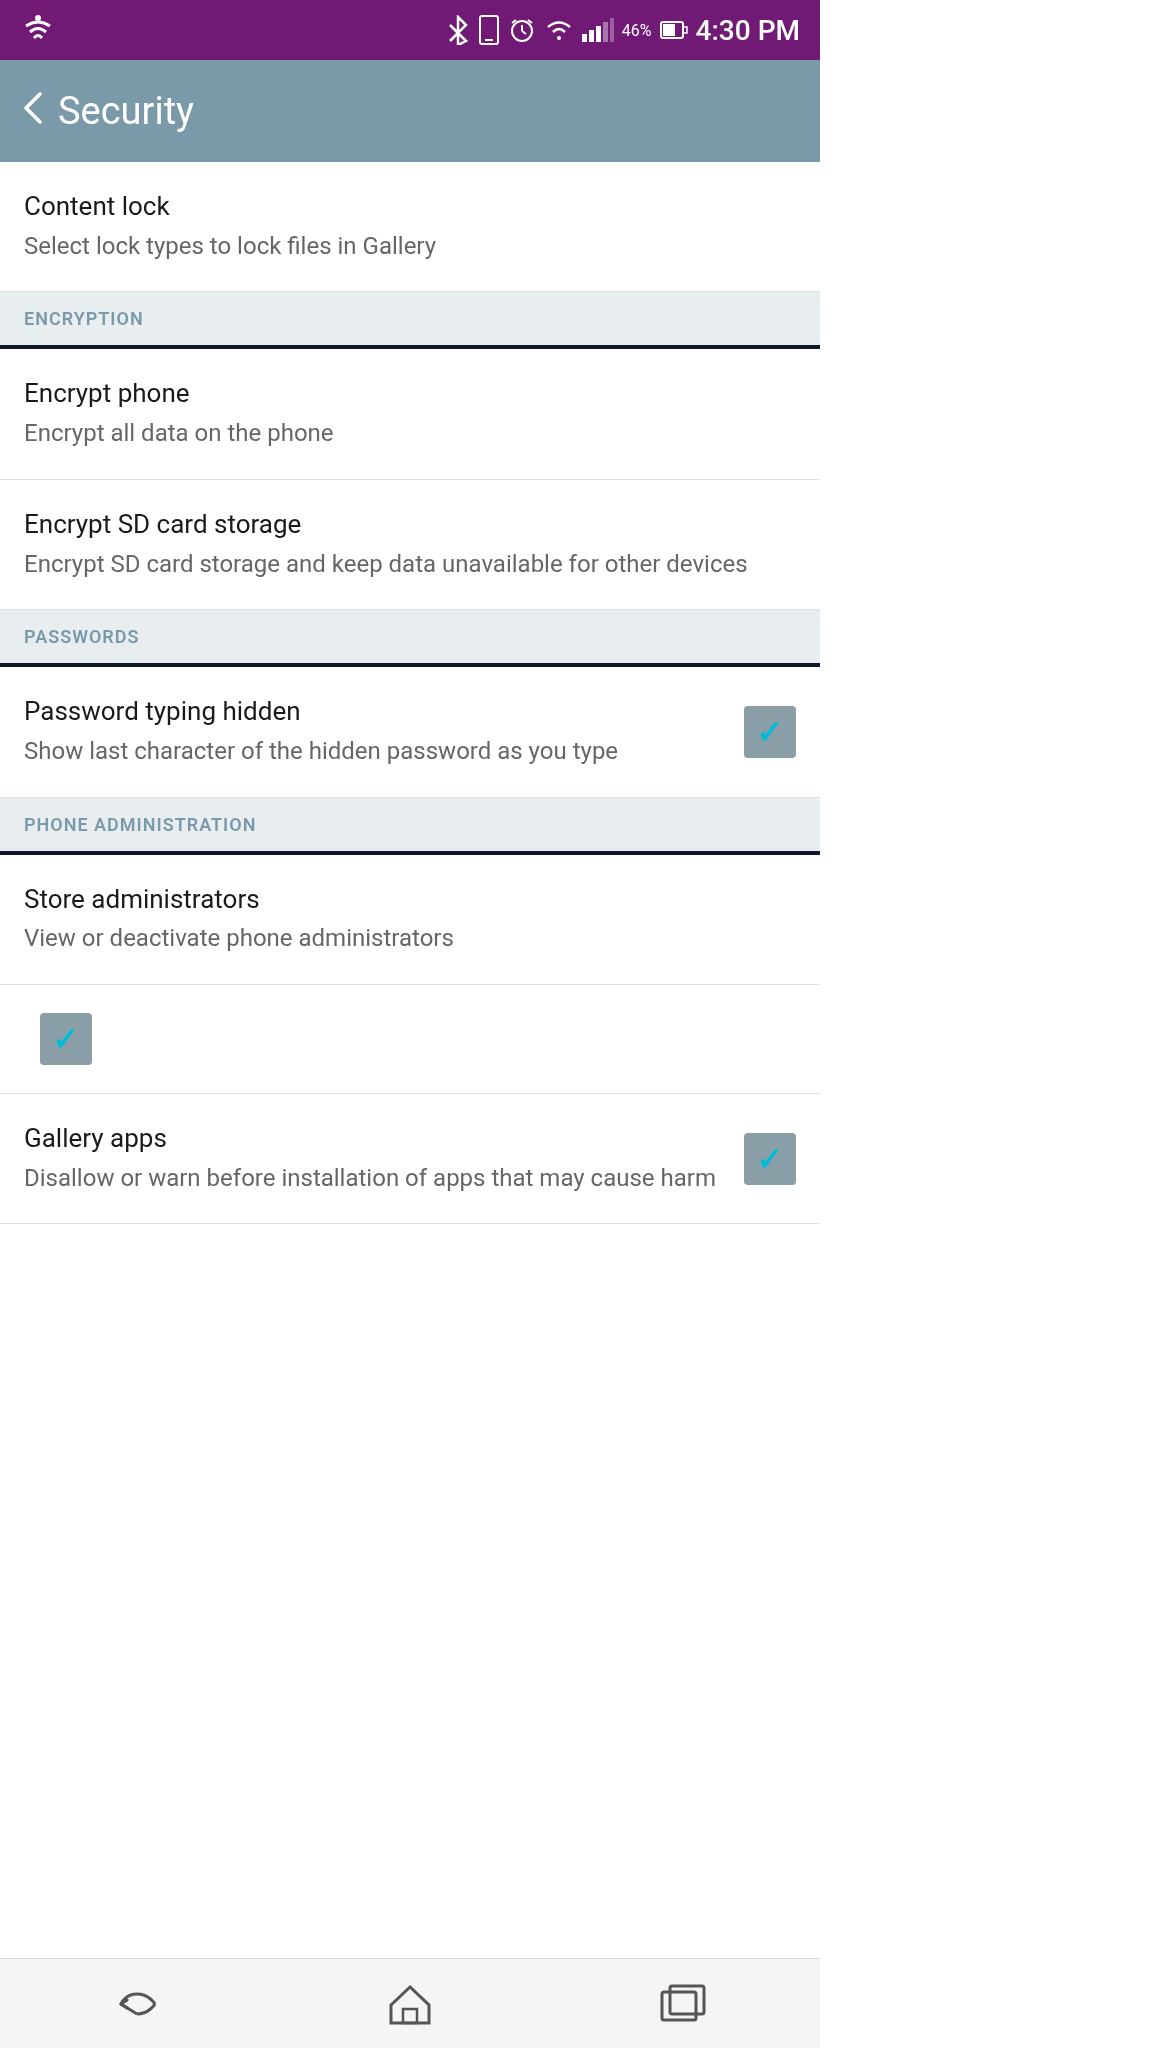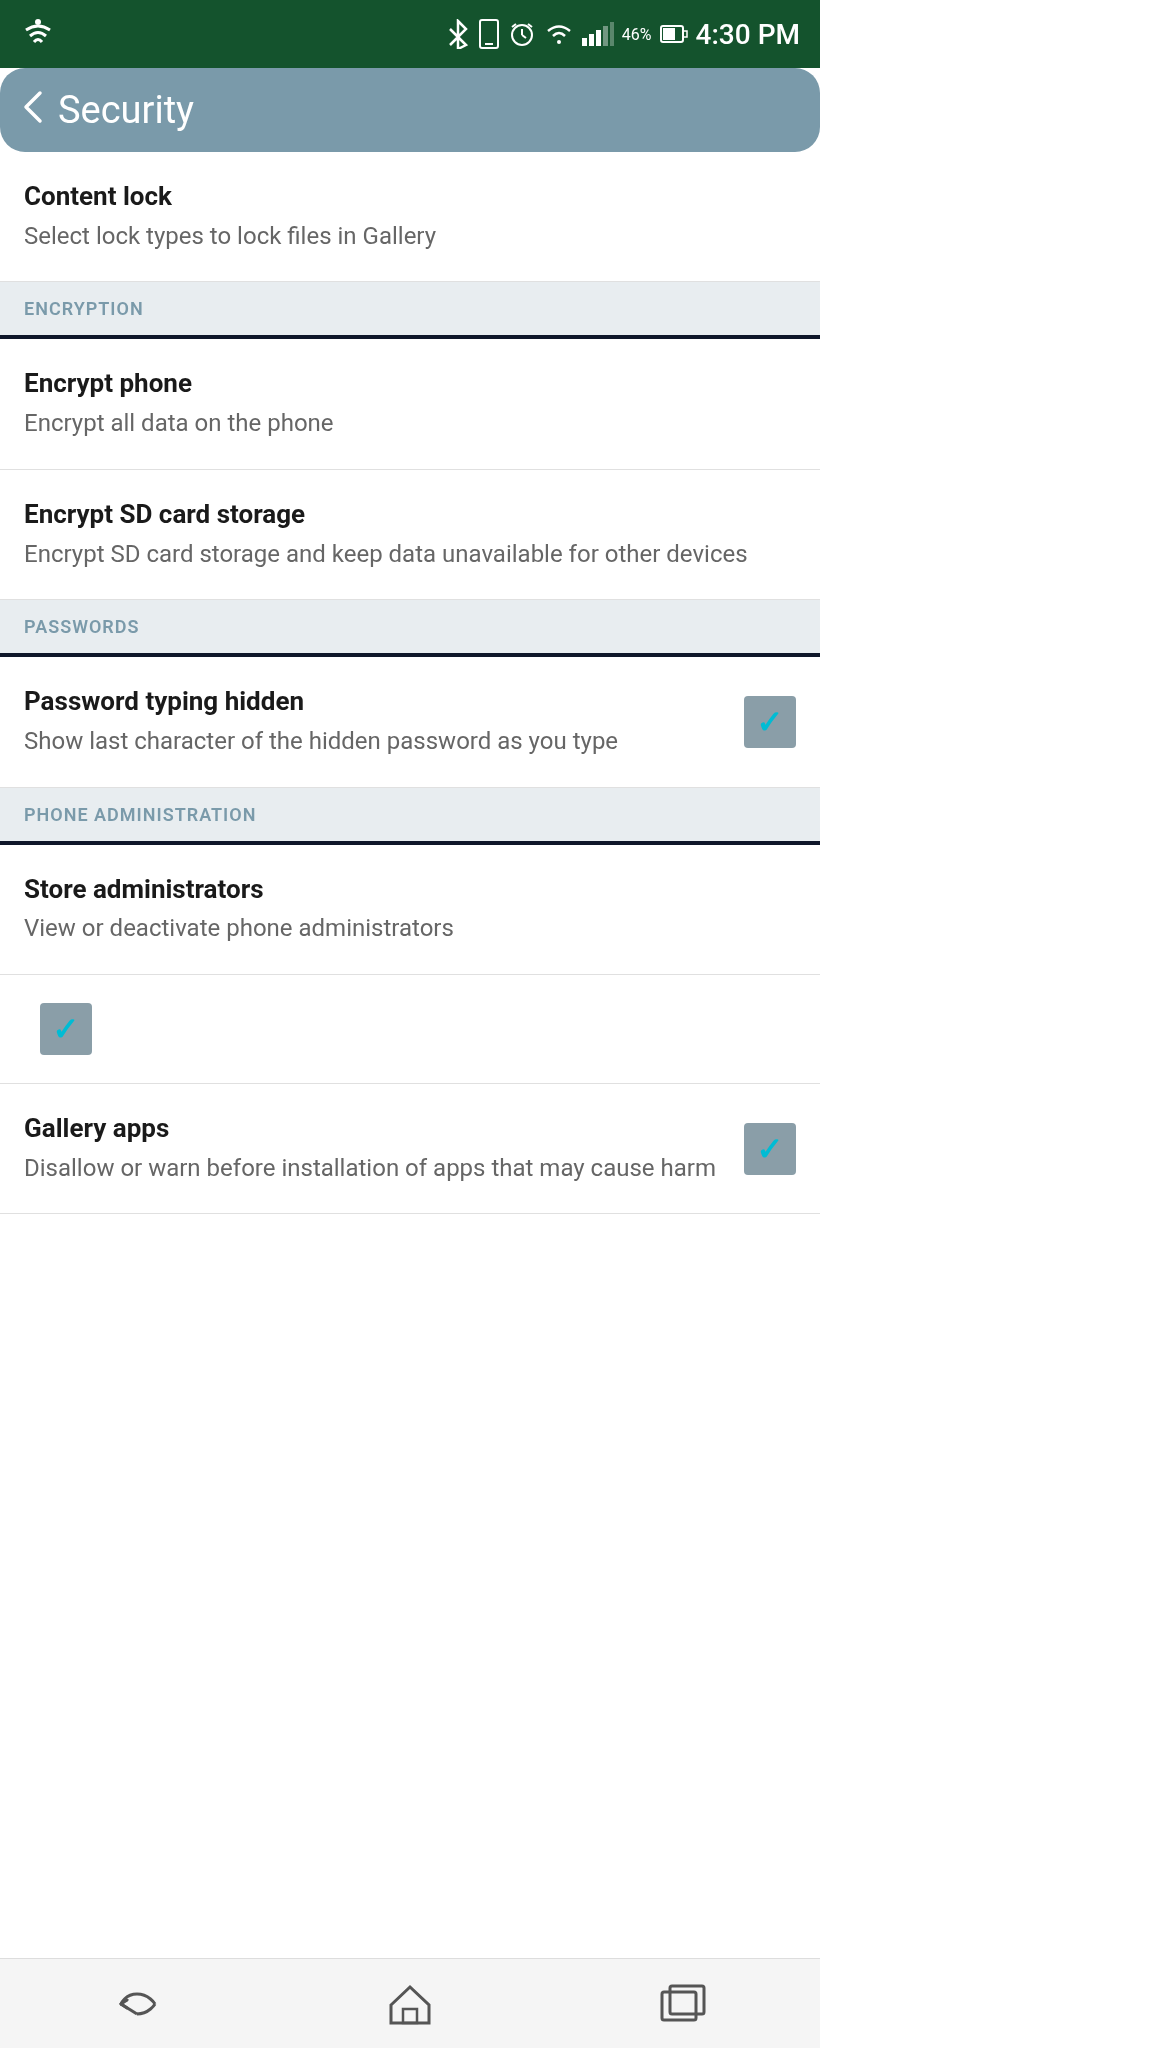--- a/index.html
+++ b/index.html
@@ -12,22 +12,22 @@
       width: 820px;
       min-height: 1456px;
       font-family: 'Roboto', Arial, sans-serif;
       background: #ffffff;
       position: relative;
       overflow-x: hidden;
     }
 
     
     .status-bar {
-      background: #14532d;
-      height: 68px;
+      background: #701a75;
+      height: 60px;
       display: flex;
       align-items: center;
       justify-content: flex-end;
       padding: 2px 20px;
       gap: 10px;
     }
 
     .status-bar-left {
       margin-right: auto;
     }
@@ -47,26 +47,25 @@
     }
 
     .status-battery {
       color: white;
       font-size: 16px;
     }
 
     
     .header {
       background: #7a9aaa;
-      height: 84px;
+      height: 102px;
       display: flex;
       align-items: center;
       padding: 0 20px;
       gap: 10px;
-      border-radius: 25px;
     }
 
     .header-title {
       color: white;
       font-size: 38px;
       font-weight: 400;
     }
 
     
     .content {
@@ -84,21 +83,21 @@
       background: #ffffff;
     }
 
     .settings-item-text {
       flex: 1;
     }
 
     .settings-item-title {
       font-size: 26px;
       color: #1a1a1a;
-      font-weight: 700;
+      font-weight: 400;
       line-height: 1.3;
     }
 
     .settings-item-subtitle {
       font-size: 24px;
       color: #666666;
       margin-top: 6px;
       line-height: 1.4;
     }
 

